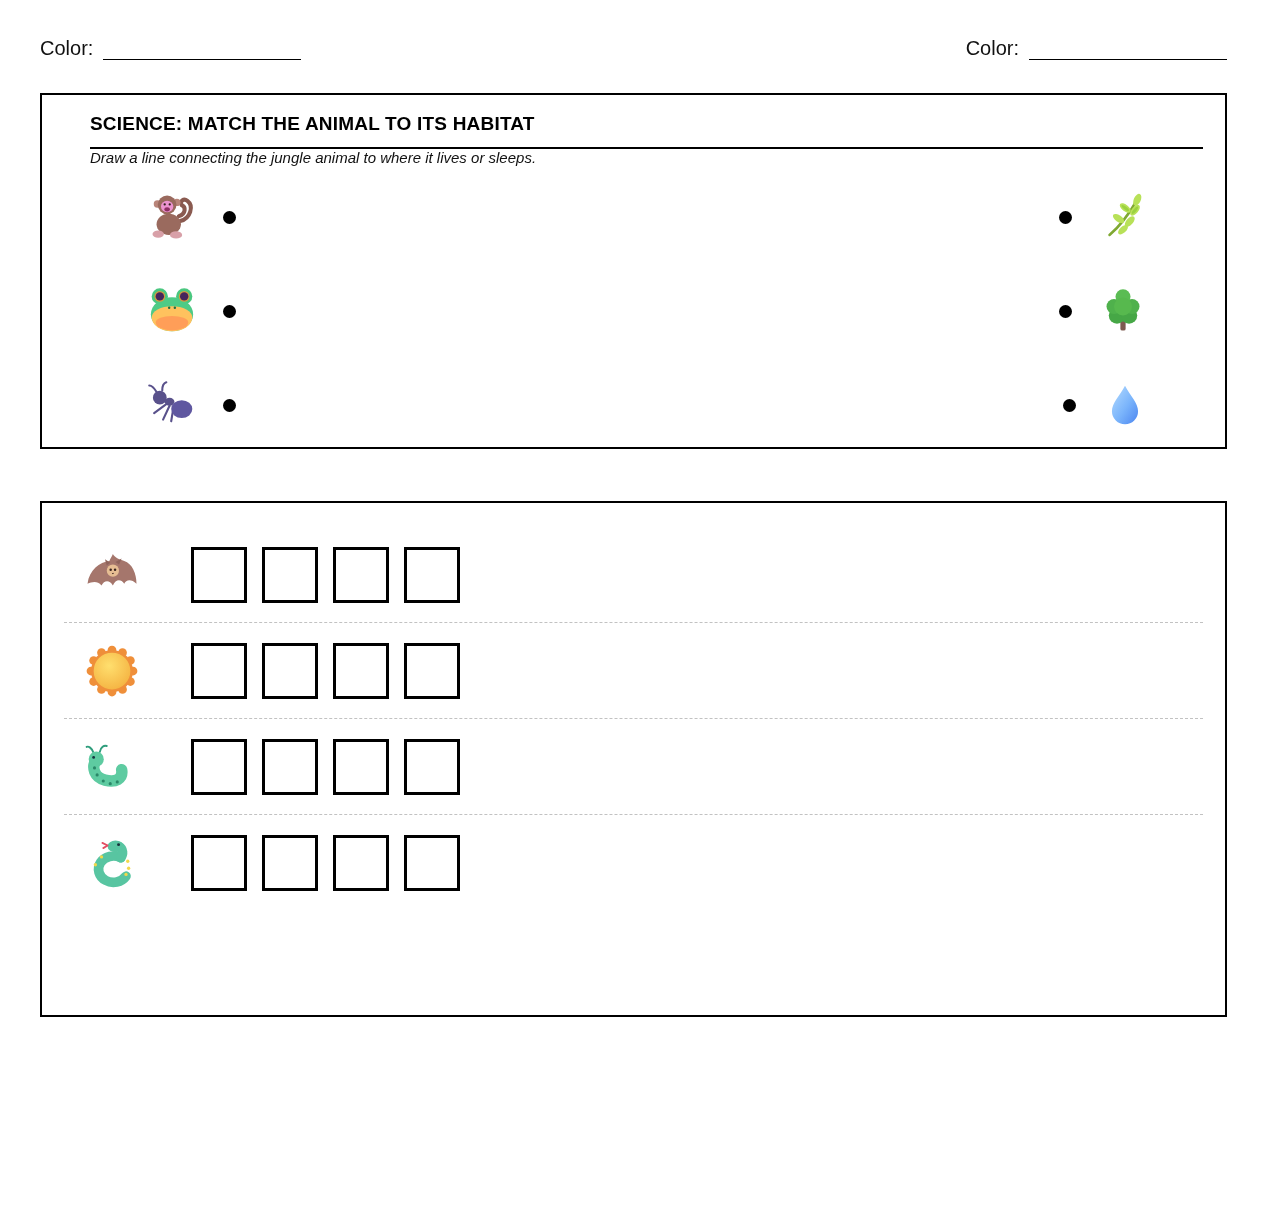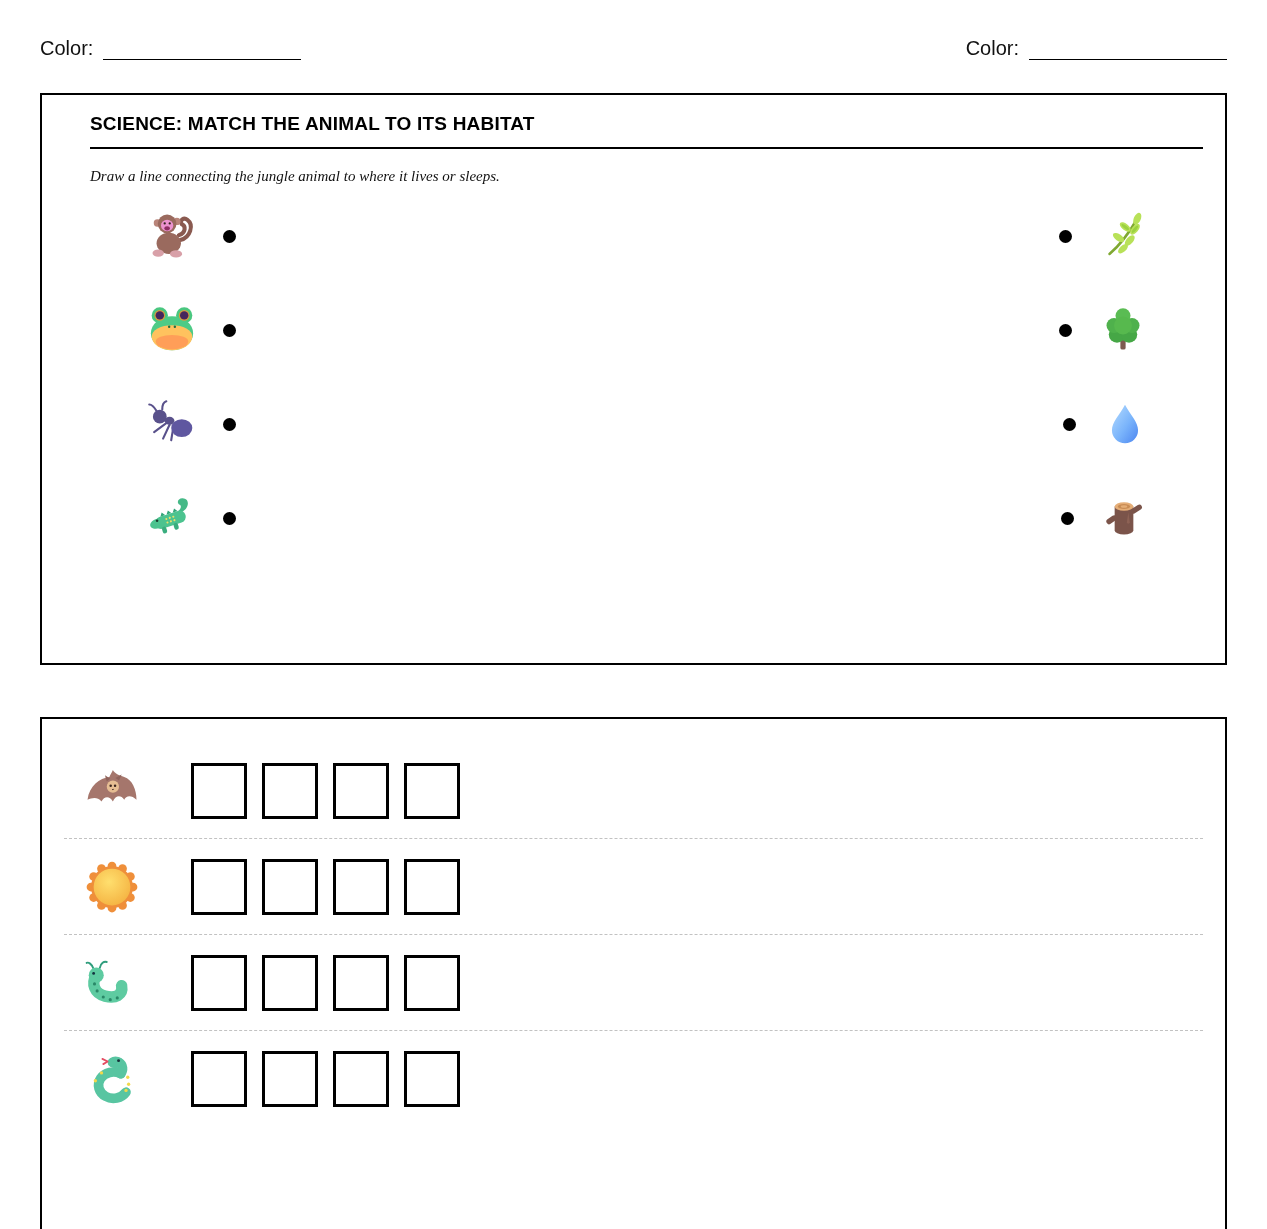--- a/index.html
+++ b/index.html
@@ -21,28 +21,28 @@
   .write-line {
     display: inline-block; width: 198px; height: 22px;
     border-bottom: 1.6px solid #000; margin-left: 10px;
   }
 
   
   .section {
     margin: 0 40px; border: 2px solid #000; background: #fff;
     padding: 18px 22px; overflow: hidden;
   }
-  .section-science { margin-top: 33px; height: 572px; padding-left: 48px; }
+  .section-science { margin-top: 33px; height: 356px; padding-left: 48px; }
   .section-phonics { margin-top: 52px; height: 516px; }
   .section-title {
     font-size: 19px; font-weight: bold; letter-spacing: 0.2px;
     padding-bottom: 12px; border-bottom: 2px solid #000;
   }
   .section-instructions {
-    margin-top: 19px; font-size: 15px; font-style: italic; color: #111; font-family: Liberation Serif, serif;
+    font-size: 15px; font-style: italic; color: #111;
   }
 
   
   .match-area { margin-top: 4px; }
   .match-row {
     height: 94px; display: flex; align-items: center;
     justify-content: space-between;
   }
   .match-left { display: flex; align-items: center; padding-left: 56px; }
   .match-right { display: flex; align-items: center; padding-right: 56px; }

